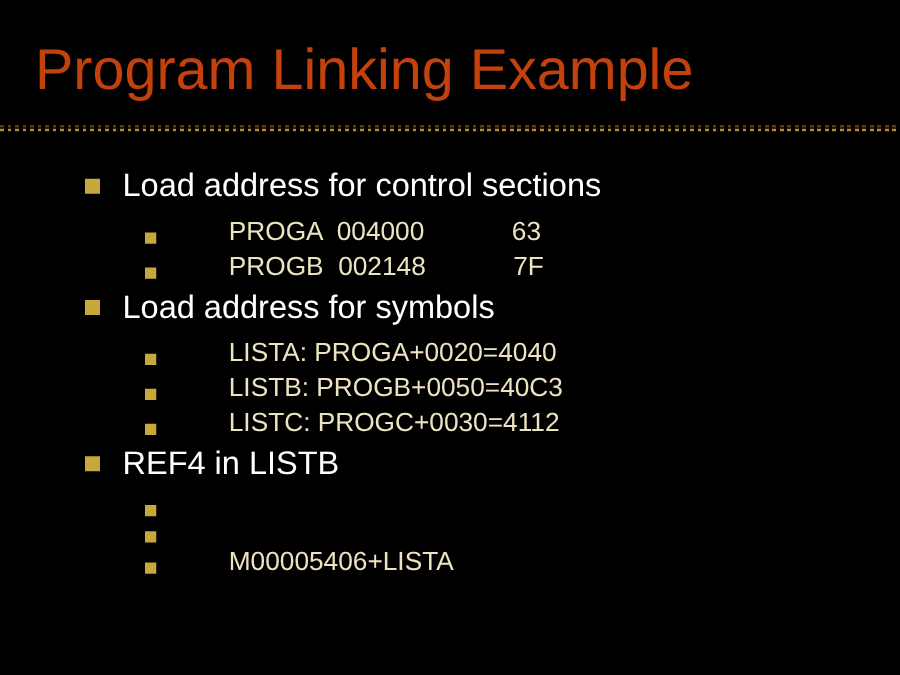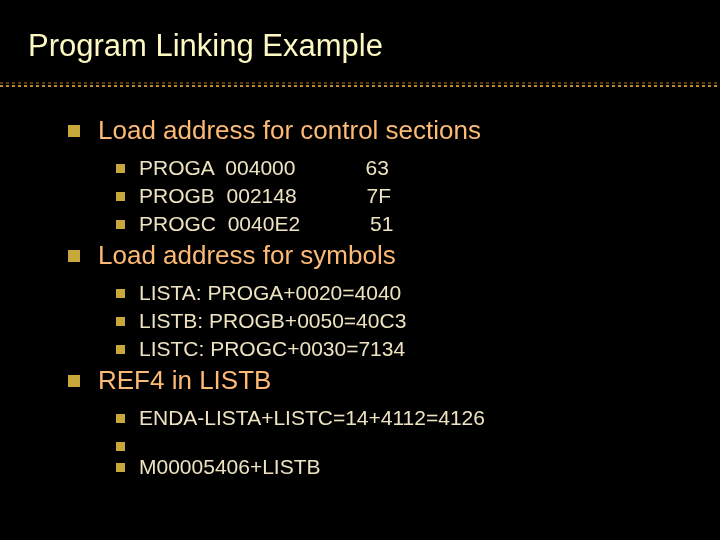--- a/index.html
+++ b/index.html
@@ -5,22 +5,22 @@
   * { margin: 0; padding: 0; box-sizing: border-box; }
   html, body { width: 720px; height: 540px; overflow: hidden; }
   body {
     background: #000000;
     font-family: Arial, Helvetica, sans-serif;
     color: #f4e8bc;
     position: relative;
   }
   .title {
     font-family: "Gill Sans", "Gill Sans MT", "Trebuchet MS", sans-serif;
-    font-size: 31px;
-    color: #fef9c3;
+    font-size: 46px;
+    color: #c2410c;
     padding: 28px 0 0 28px;
     font-weight: 400;
   }
   .rule {
     margin-top: 18px;
     height: 5px;
     width: 100%;
     position: relative;
   }
   .rule::before {
@@ -50,31 +50,32 @@
   .l1:not(:first-child) { margin-top: 4px; }
   .bullet1 {
     width: 12px; height: 12px;
     background: #c8a83a;
     flex: 0 0 12px;
     margin-top: 10px;
     margin-right: 18px;
   }
   .l1-text {
     font-size: 26px;
-    color: #fdba74;
+    color: #ffffff;
   }
   .sub {
     padding-left: 48px;
     margin-top: 6px;
     margin-bottom: 2px;
   }
   .l2 {
     display: flex;
-    align-items: flex-start;
+    align-items: center;
     margin-bottom: 4px;
+    gap: 44px;
   }
   .bullet2 {
     width: 9px; height: 9px;
     background: #c8a83a;
     flex: 0 0 9px;
     margin-top: 8px;
     margin-right: 14px;
   }
   .l2-text {
     font-size: 21px;
@@ -96,56 +97,51 @@
   </div>
   <div class="sub">
     <div class="l2">
       <div class="bullet2"></div>
       <div class="l2-text">PROGA  004000            63</div>
     </div>
     <div class="l2">
       <div class="bullet2"></div>
       <div class="l2-text">PROGB  002148            7F</div>
     </div>
-    <div class="l2">
-      <div class="bullet2"></div>
-      <div class="l2-text">PROGC  0040E2            51</div>
-    </div>
   </div>
 
   <div class="l1">
     <div class="bullet1"></div>
     <div class="l1-text">Load address for symbols</div>
   </div>
   <div class="sub">
     <div class="l2">
       <div class="bullet2"></div>
       <div class="l2-text">LISTA: PROGA+0020=4040</div>
     </div>
     <div class="l2">
       <div class="bullet2"></div>
       <div class="l2-text">LISTB: PROGB+0050=40C3</div>
     </div>
     <div class="l2">
       <div class="bullet2"></div>
-      <div class="l2-text">LISTC: PROGC+0030=7134</div>
+      <div class="l2-text">LISTC: PROGC+0030=4112</div>
     </div>
   </div>
 
   <div class="l1">
     <div class="bullet1"></div>
     <div class="l1-text">REF4 in LISTB</div>
   </div>
   <div class="sub">
     <div class="l2">
       <div class="bullet2"></div>
-      <div class="l2-text">ENDA-LISTA+LISTC=14+4112=4126</div>
     </div>
     <div class="l2">
       <div class="bullet2"></div>
     </div>
     <div class="l2">
       <div class="bullet2"></div>
-      <div class="l2-text">M00005406+LISTB</div>
+      <div class="l2-text">M00005406+LISTA</div>
     </div>
   </div>
 
 </div>
 
 </body></html>

